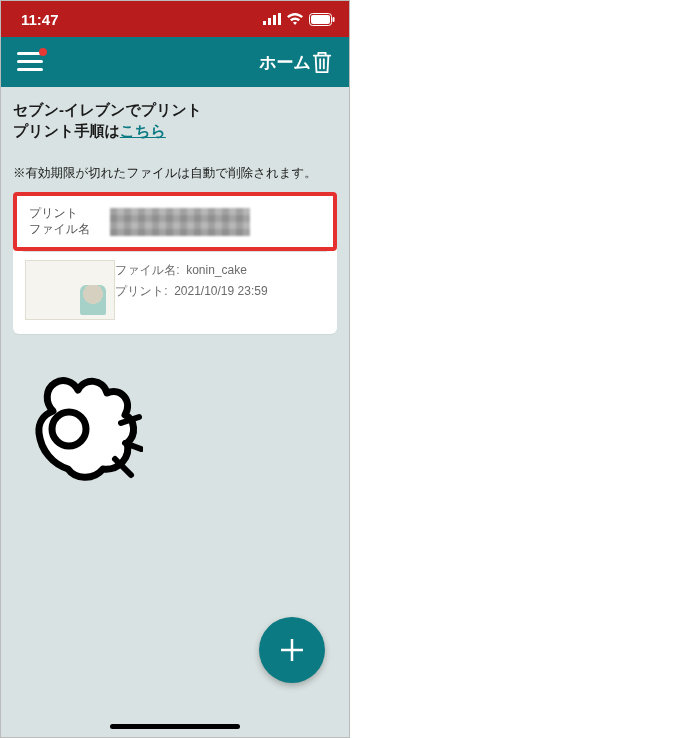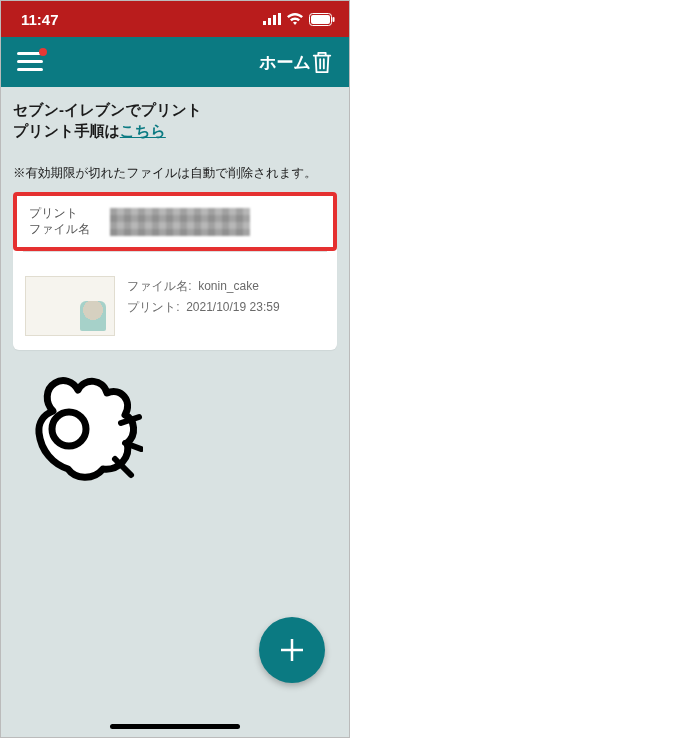--- a/index.html
+++ b/index.html
@@ -84,22 +84,21 @@
       width: 140px; height: 28px;
       background:
         repeating-linear-gradient(90deg, #bdbdbd 0 7px, #d6d6d6 7px 14px),
         repeating-linear-gradient(0deg, #c2c2c2 0 7px, #dadada 7px 14px);
       background-blend-mode: multiply;
       filter: blur(1px);
     }
     .card-divider { border-top: 1px solid #ddd; margin: 0 10px; }
     .card-body {
       display: flex;
-      gap: 12px;
-      padding: 24px 12px 14px 12px;
+      padding: 8px 12px 14px 12px;
       align-items: flex-start;
     }
     .thumb {
       width: 90px; height: 60px;
       background: #f6f4ee;
       border: 1px solid #e1ddd0;
       position: relative;
     }
     .thumb::before {
       content: ""; position: absolute; right: 8px; bottom: 4px;

